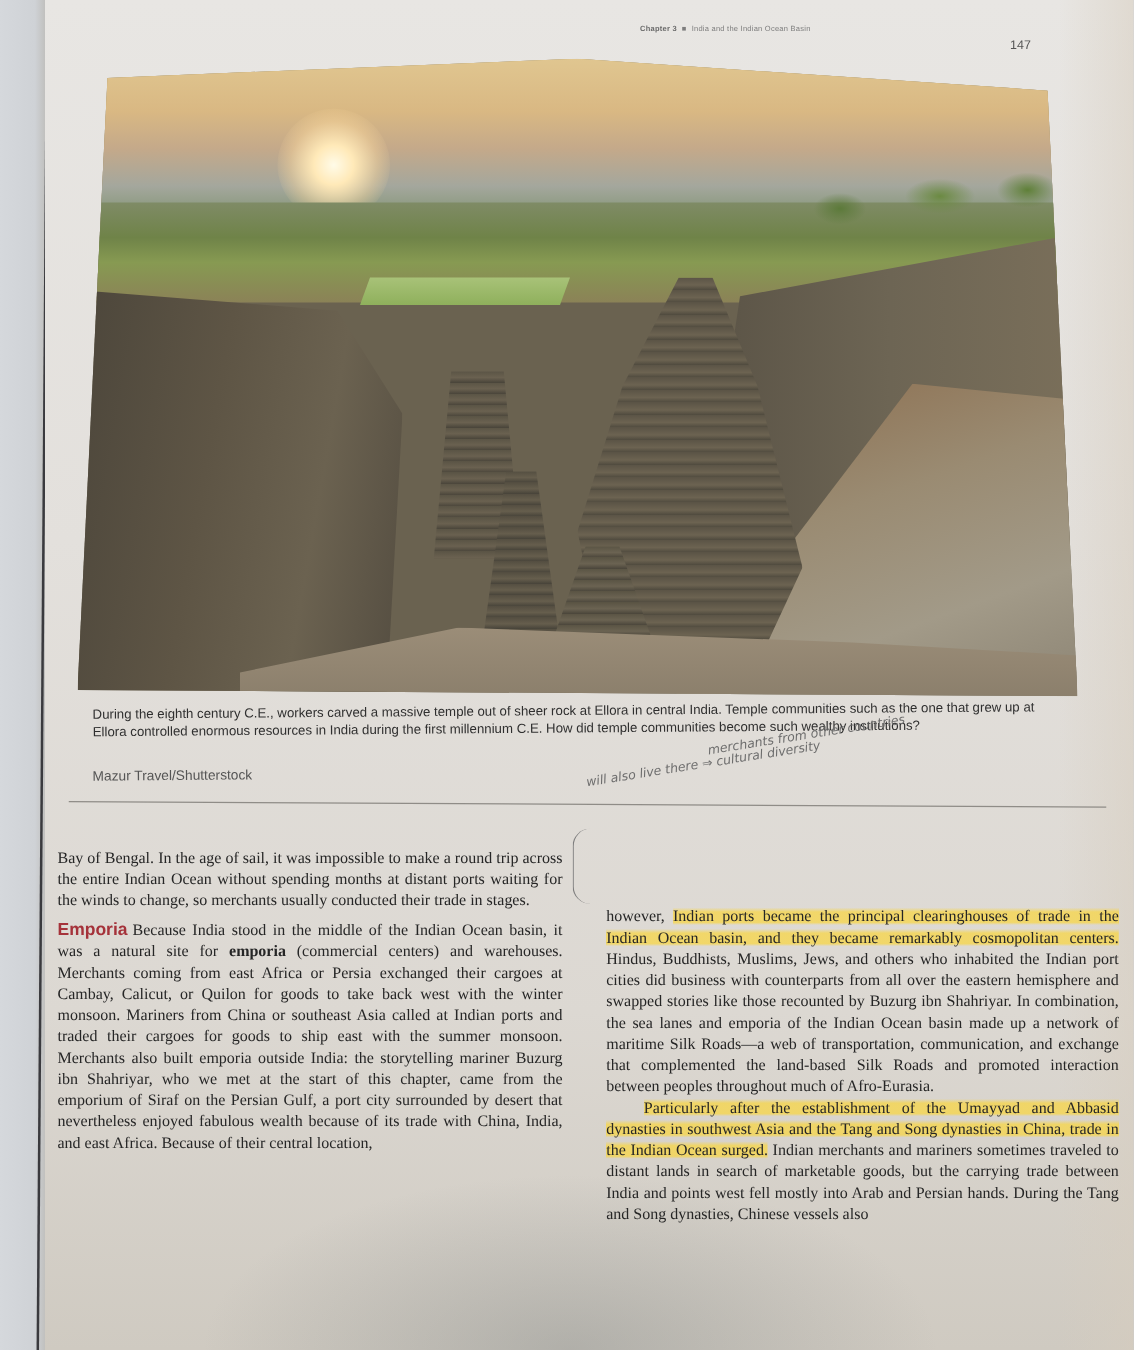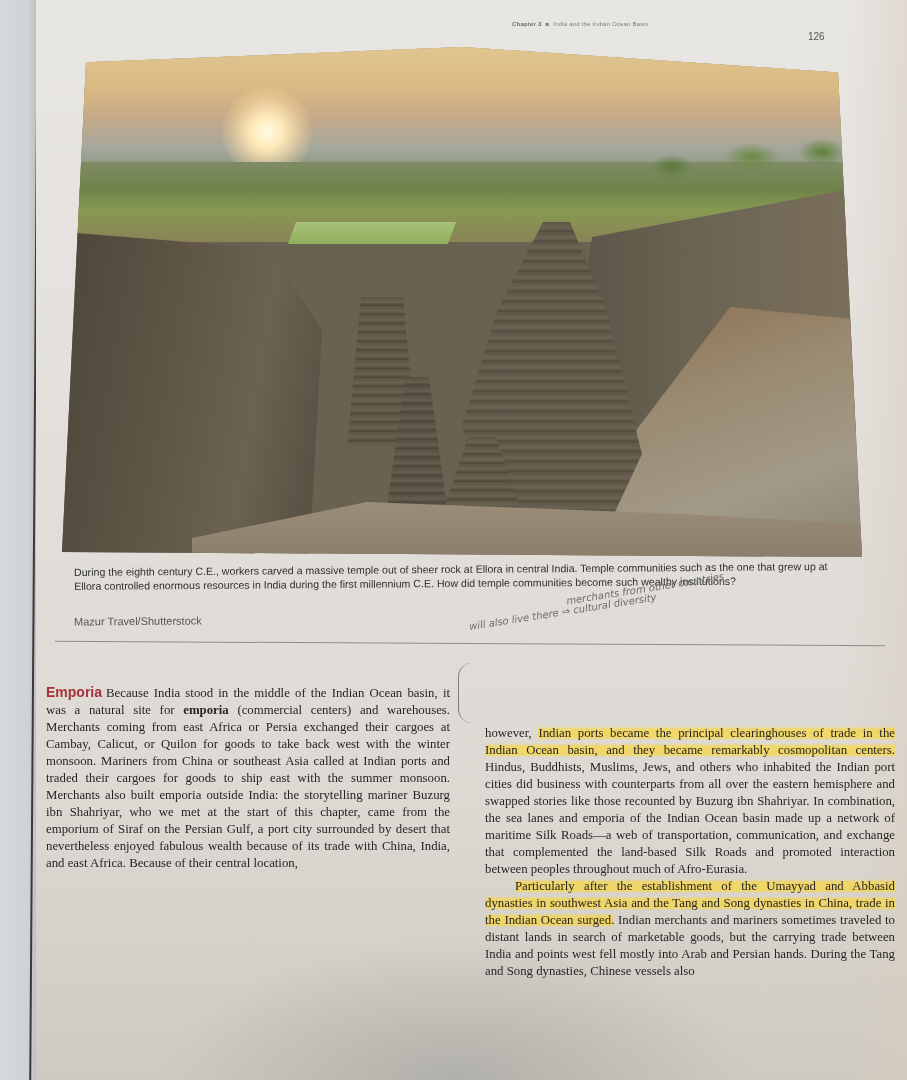--- a/index.html
+++ b/index.html
@@ -168,21 +168,21 @@
 <body>
 
 <div class="left-bg"></div>
 <div class="binding-line"></div>
 
 <div class="page"></div>
 
 <div class="running-head">
   <span class="ch">Chapter 3</span><span class="bullet">■</span><span>India and the Indian Ocean Basin</span>
 </div>
-<div class="page-number">126</div>
+<div class="page-number">147</div>
 
 <div class="photo">
   <div class="sky"></div>
   <div class="sun"></div>
   <div class="horizon"></div>
   <div class="field"></div>
   <div class="trees"></div>
   <div class="cliff-right"></div>
   <div class="ground-right"></div>
   <div class="cliff-left"></div>
@@ -197,19 +197,20 @@
 <div class="credit">Mazur Travel/Shutterstock</div>
 <div class="rule"></div>
 
 <div class="handwriting">
   <span class="l1">merchants from other countries</span>
   <span class="l2">will also live there ⇒ cultural diversity</span>
 </div>
 <div class="bracket"></div>
 
 <div class="col col-left">
+  <p>Bay of Bengal. In the age of sail, it was impossible to make a round trip across the entire Indian Ocean without spending months at distant ports waiting for the winds to change, so merchants usually conducted their trade in stages.</p>
   <p class="p2"><span class="section-head">Emporia</span><span>Because India stood in the middle of the Indian Ocean basin, it was a natural site for </span><span class="term">emporia</span><span> (commercial centers) and warehouses. Merchants coming from east Africa or Persia exchanged their cargoes at Cambay, Calicut, or Quilon for goods to take back west with the winter monsoon. Mariners from China or southeast Asia called at Indian ports and traded their cargoes for goods to ship east with the summer monsoon. Merchants also built emporia outside India: the storytelling mariner Buzurg ibn Shahriyar, who we met at the start of this chapter, came from the emporium of Siraf on the Persian Gulf, a port city surrounded by desert that nevertheless enjoyed fabulous wealth because of its trade with China, India, and east Africa. Because of their central location,</span></p>
 </div>
 
 <div class="col col-right">
   <p><span>however, </span><span class="hl">Indian ports became the principal clearinghouses of trade in the Indian Ocean basin, and they became remarkably cosmopolitan centers.</span><span> Hindus, Buddhists, Muslims, Jews, and others who inhabited the Indian port cities did business with counterparts from all over the eastern hemisphere and swapped stories like those recounted by Buzurg ibn Shahriyar. In combination, the sea lanes and emporia of the Indian Ocean basin made up a network of maritime Silk Roads—a web of transportation, communication, and exchange that complemented the land-based Silk Roads and promoted interaction between peoples throughout much of Afro-Eurasia.</span></p>
   <p><span class="indent"></span><span class="hl">Particularly after the establishment of the Umayyad and Abbasid dynasties in southwest Asia and the Tang and Song dynasties in China, trade in the Indian Ocean surged.</span><span> Indian merchants and mariners sometimes traveled to distant lands in search of marketable goods, but the carrying trade between India and points west fell mostly into Arab and Persian hands. During the Tang and Song dynasties, Chinese vessels also</span></p>
 </div>
 
 </body></html>

